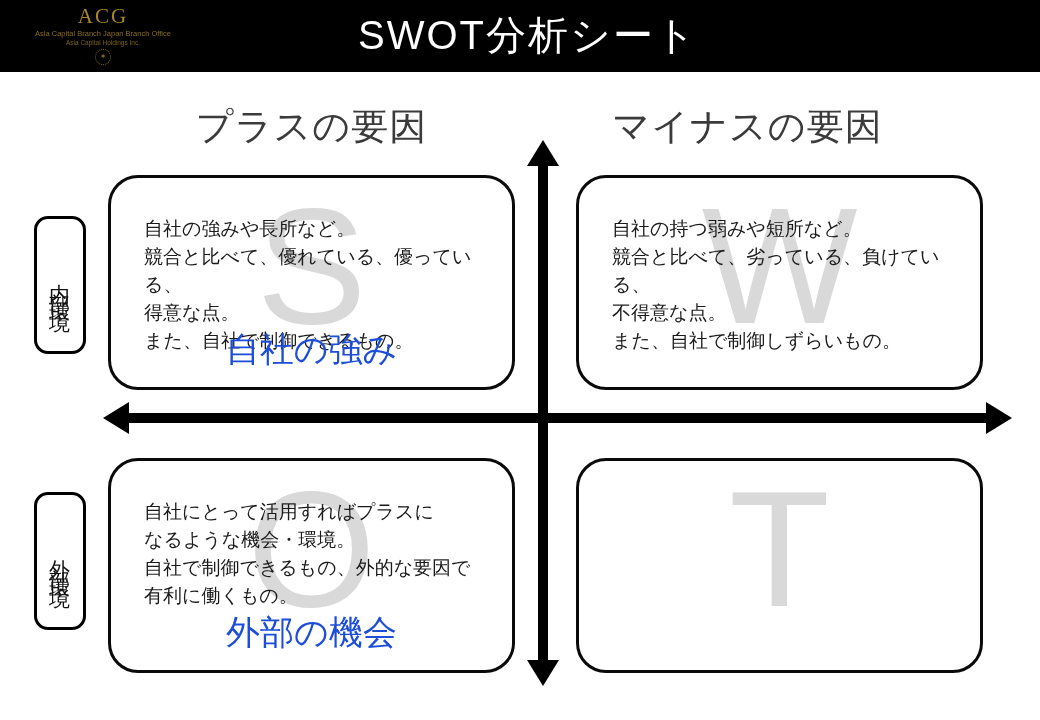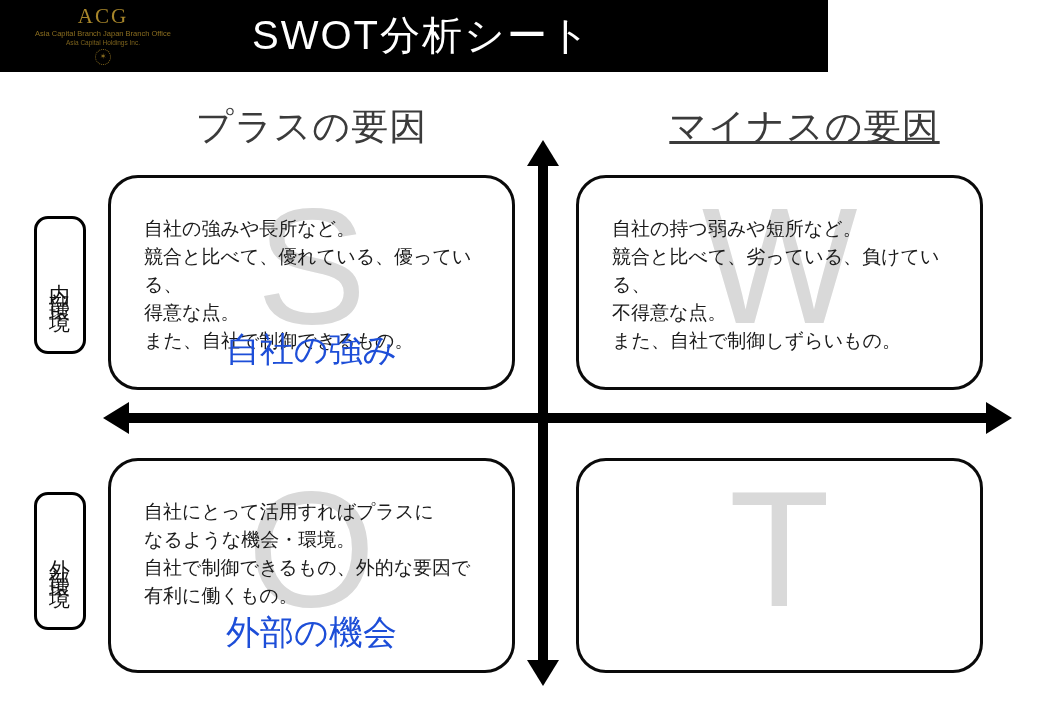--- a/index.html
+++ b/index.html
@@ -4,21 +4,21 @@
 <style>
   html,body{margin:0;padding:0;}
   body{
     width:1040px;height:720px;position:relative;overflow:hidden;
     background:#ffffff;
     font-family:"Liberation Sans","DejaVu Sans",sans-serif;
     color:#1f1f1f;
   }
   
   .header{
-    position:absolute;left:0;top:0;width:828px;height:72px;
+    position:absolute;left:0;top:0;width:1040px;height:72px;
     background:#000000;
   }
   .logo{
     position:absolute;left:18px;top:5px;width:170px;
     text-align:center;color:#9a7b22;line-height:1.1;
   }
   .logo-acronym{
     font-family:"Liberation Serif","DejaVu Serif",serif;
     font-size:21px;letter-spacing:2px;color:#a8862a;
   }
@@ -34,21 +34,21 @@
     position:absolute;left:16px;right:0;top:8px;margin:0;
     text-align:center;color:#ffffff;font-weight:400;font-size:40px;
     letter-spacing:2px;
   }
   
   .col-header{
     position:absolute;top:102px;text-align:center;
     font-size:37px;color:#3b3b3b;letter-spacing:1px;
   }
   .col-header.left{left:108px;width:407px;}
-  .col-header.right{left:601px;width:407px;text-decoration:underline;}
+  .col-header.right{left:544px;width:407px;}
   
   .row-label{
     position:absolute;left:34px;width:46px;height:132px;
     border:3px solid #000;border-radius:14px;background:#fff;
     display:flex;align-items:center;justify-content:center;
   }
   .row-label .vtext{
     writing-mode:vertical-rl;text-orientation:upright;
     font-size:21px;letter-spacing:9px;color:#111;line-height:1;
   }

